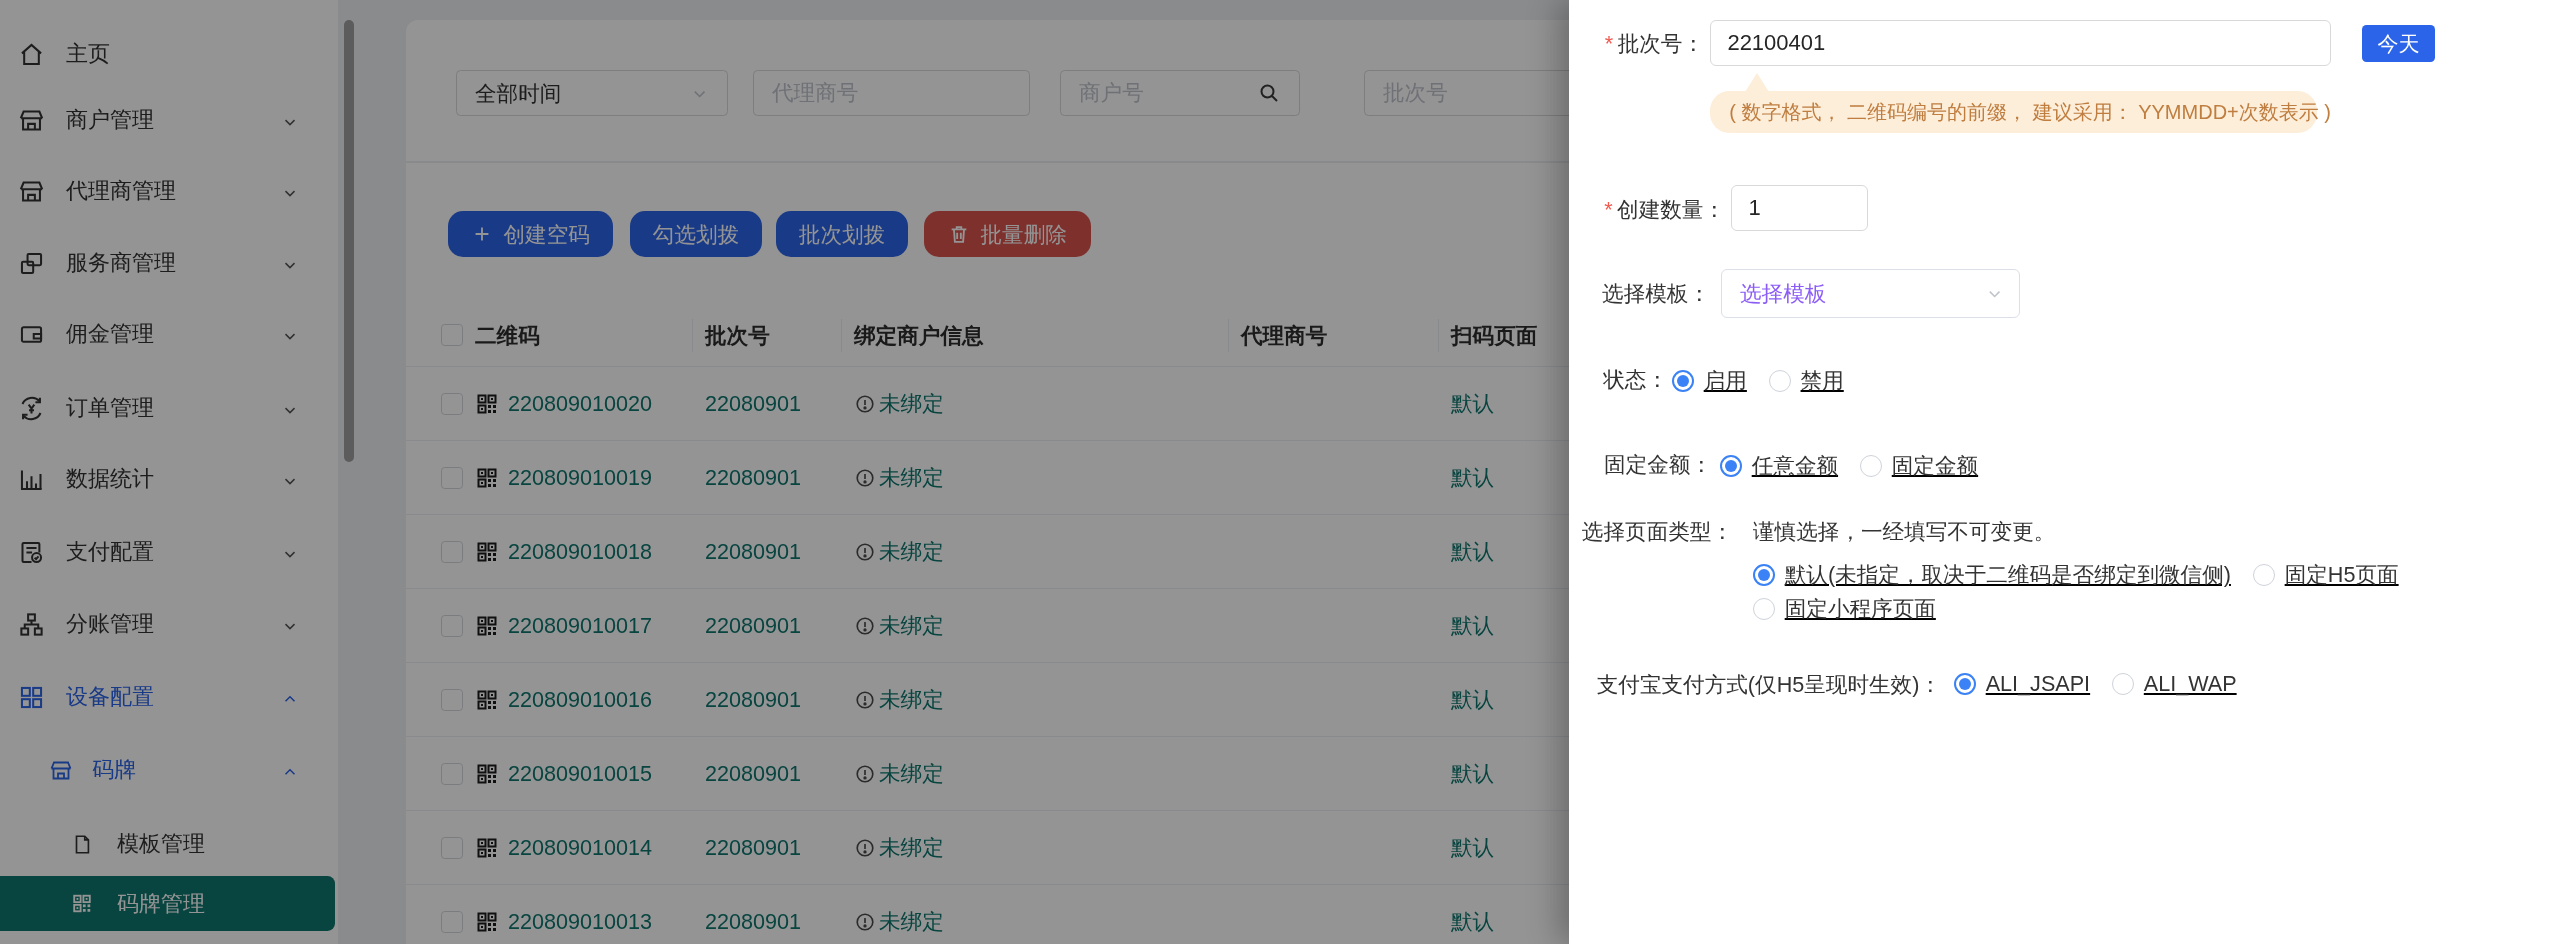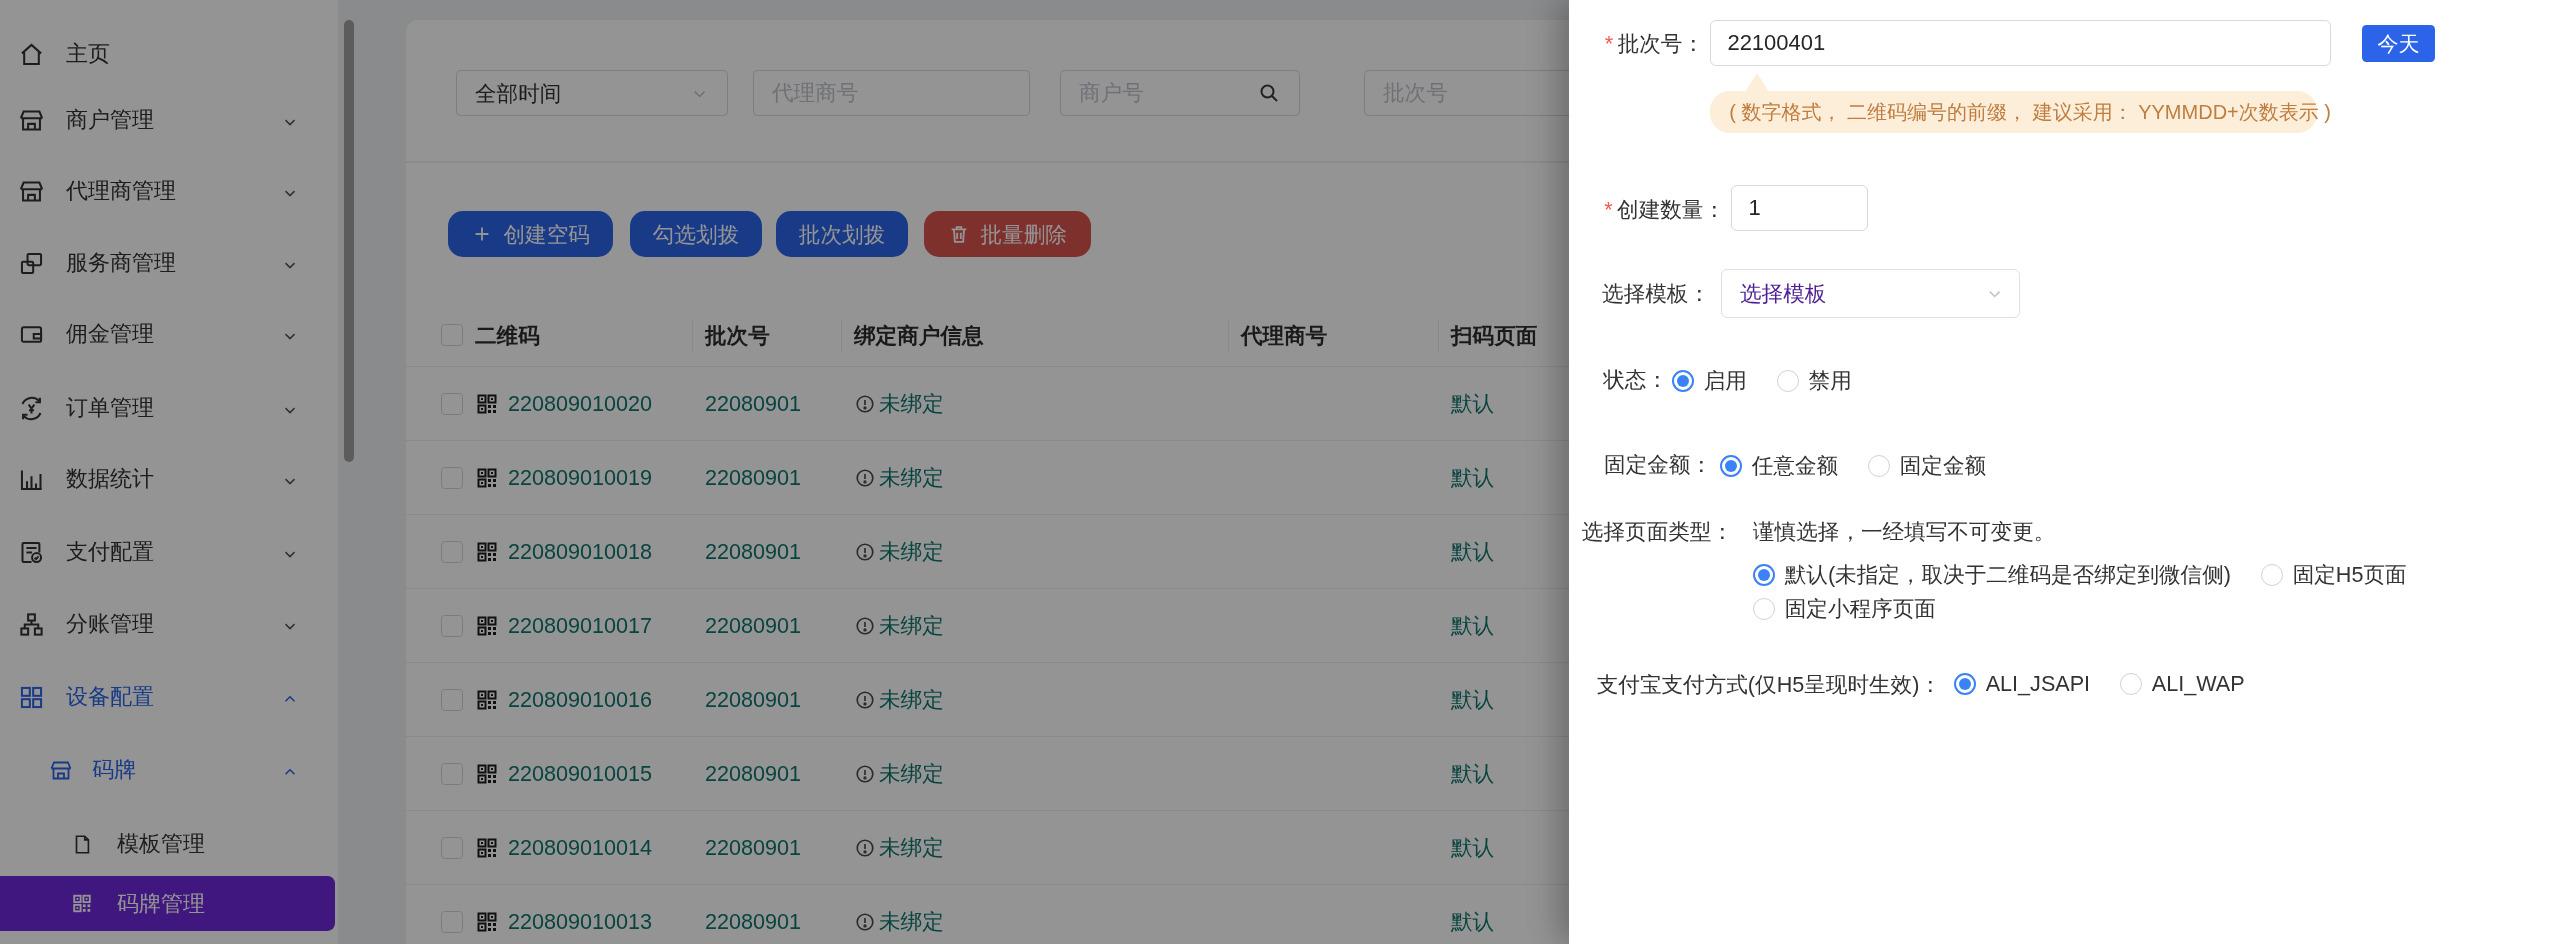--- a/index.html
+++ b/index.html
@@ -14,21 +14,21 @@
   .side-item .ico { width:27px; height:27px; margin-left:18px; flex:0 0 auto; display:flex; align-items:center; }
   .side-item .ico svg { width:27px; height:27px; }
   .side-item .lbl { margin-left:21px; white-space:nowrap; }
   .side-item .chev { position:absolute; right:39px; width:18px; height:18px; color:#555; }
   .side-item.lv2 .ico { margin-left:49px; width:24px; height:24px; }
   .side-item.lv2 .lbl { margin-left:19.3px; }
   .side-item.lv3 .ico { margin-left:71px; width:22px; height:22px; }
   .side-item.lv3 .lbl { margin-left:24px; }
   .side-item.active { color:#2b64e8; }
   .side-item.active .chev { color:#2b64e8; }
-  .side-item.selected { background:#6d28d9; color:#fff; height:55px; width:335px; border-radius:0 7.4px 7.4px 0; }
+  .side-item.selected { background:#0f766e; color:#fff; height:55px; width:335px; border-radius:0 7.4px 7.4px 0; }
   .side-scroll { position:absolute; left:344px; top:20px; width:9.7px; height:442px; border-radius:5.2px;
                  background:#9f9f9f; z-index:2; }
 
   
   .card { position:absolute; left:406px; top:20px; width:2170px; height:924px; background:#fff;
           border-radius:12px 0 0 0; z-index:1; }
   .f-box { position:absolute; top:50px; height:46px; border:1.5px solid #d9d9d9; border-radius:4.5px;
            background:#fff; display:flex; align-items:center; font-size:21.6px; }
   .f-select { left:50px; width:272px; padding:0 18px; color:#333; justify-content:space-between; cursor:pointer; }
   .f-input { padding:0 18px; }
@@ -86,22 +86,22 @@
                font-family:"Liberation Sans", sans-serif; }
   .hint { position:absolute; left:141px; top:91px; width:607px; height:42px; background:#fdeeda;
           border-radius:19.3px; color:#bf7d3f; font-size:20px; display:flex; align-items:center;
           padding:0 19.3px; white-space:nowrap; }
   .hint-arrow { position:absolute; left:176px; top:73px; width:0; height:0;
                 border-left:12px solid transparent; border-right:12px solid transparent;
                 border-bottom:19.3px solid #fdeeda; }
   .d-select { position:absolute; left:152px; top:269px; width:299px; height:49px; border:1.5px solid #dcdfe6;
               border-radius:6px; display:flex; align-items:center; justify-content:space-between;
               padding:0 15px 0 18px; cursor:pointer; background:#fff; }
-  .d-select .ph { color:#4c1d95; font-size:21.6px; }
-  .radio-line { position:absolute; display:flex; align-items:flex-end; gap:30px; }
+  .d-select .ph { color:#8b5cf6; font-size:21.6px; }
+  .radio-line { position:absolute; display:flex; align-items:flex-end; gap:22px;text-decoration:underline; }
   .radio-item { display:flex; align-items:center; gap:9.7px; font-size:21.6px; color:#333; cursor:pointer; white-space:nowrap; }
   .radio { width:22px; height:22px; border-radius:50%; border:1.5px solid #cfd3da; background:#fff; position:relative; flex:0 0 auto; }
   .radio.on { border:2.2px solid #3b82f6; }
   .radio.on::after { content:""; position:absolute; inset:3px; border-radius:50%; background:#3b82f6; }
   .caution { position:absolute; font-size:21.6px; color:#333; line-height:28px; white-space:nowrap; }
 </style>
 </head>
 <body>
 
 <div class="screen">

